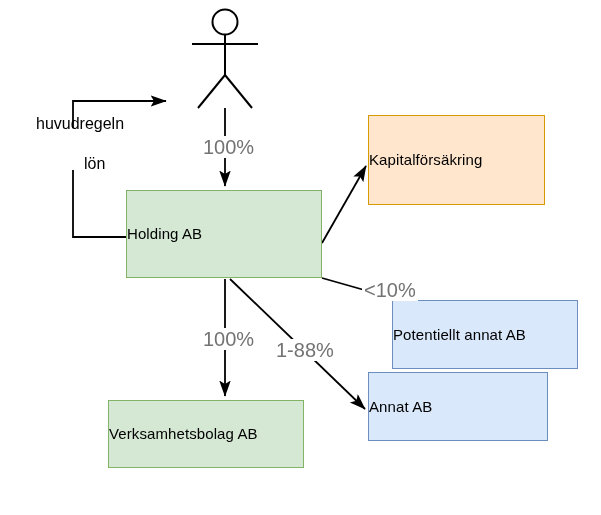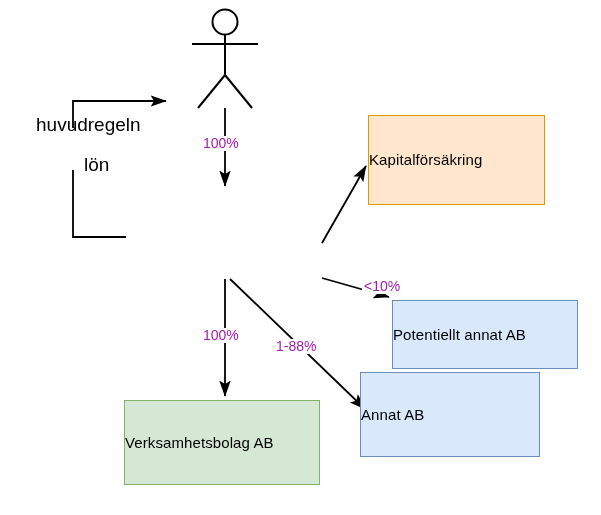--- a/index.html
+++ b/index.html
@@ -47,30 +47,30 @@
   .box-orange {
     background: #ffe6cc;
     border-color: #d79b00;
   }
   .box-blue {
     background: #dae8fc;
     border-color: #6c8ebf;
   }
   .edge-label {
     position: absolute;
-    font-size: 14px;
-    color: #a21caf;
+    font-size: 20px;
+    color: #737373;
     background: #ffffff;
     padding: 0 2px;
     white-space: nowrap;
     line-height: 1.1;
   }
   .side-label {
     position: absolute;
-    font-size: 19px;
+    font-size: 16px;
     color: #000000;
     background: transparent;
     white-space: nowrap;
     line-height: 1.1;
   }
 </style>
 </head>
 <body>
 
 <div id="canvas">
@@ -98,34 +98,37 @@
 
     <line x1="322" y1="243" x2="366" y2="166" stroke="#000000" stroke-width="1.8" marker-end="url(#arrow-blk)"></line>
 
     <line x1="322" y1="278" x2="389" y2="297" stroke="#000000" stroke-width="1.8" marker-end="url(#arrow-blk)"></line>
 
     <line x1="230" y1="279" x2="365" y2="409" stroke="#000000" stroke-width="1.8" marker-end="url(#arrow-blk)"></line>
 
     <line x1="225" y1="279" x2="225" y2="396" stroke="#000000" stroke-width="1.8" marker-end="url(#arrow-blk)"></line>
   </svg>
 
+  <div class="node-box box-green" style="left:126px; top:190px; width:196px; height:88px;">
+    <span class="node-label">Holding AB</span>
+  </div>
 
   <div class="node-box box-orange" style="left:368px; top:115px; width:177px; height:90px;">
     <span class="node-label">Kapitalförsäkring</span>
   </div>
 
   <div class="node-box box-blue" style="left:392px; top:256px; width:186px; height:69px;margin-top:44px;">
     <span class="node-label">Potentiellt annat AB</span>
   </div>
 
-  <div class="node-box box-blue" style="left:360px; top:372px; width:180px; height:85px;">
+  <div class="node-box box-blue" style="left:368px; top:372px; width:180px; height:69px;">
     <span class="node-label">Annat AB</span>
   </div>
 
-  <div class="node-box box-green" style="left:124px; top:400px; width:196px; height:85px;">
+  <div class="node-box box-green" style="left:108px; top:400px; width:196px; height:68px;">
     <span class="node-label">Verksamhetsbolag AB</span>
   </div>
 
   <div class="edge-label" style="left:201px; top:136px;">100%</div>
 
   <div class="edge-label" style="left:334px; top:279px;margin-left:28px;">&lt;10%</div>
 
   <div class="edge-label" style="left:274px; top:339px;">1-88%</div>
 
   <div class="edge-label" style="left:201px; top:328px;">100%</div>

